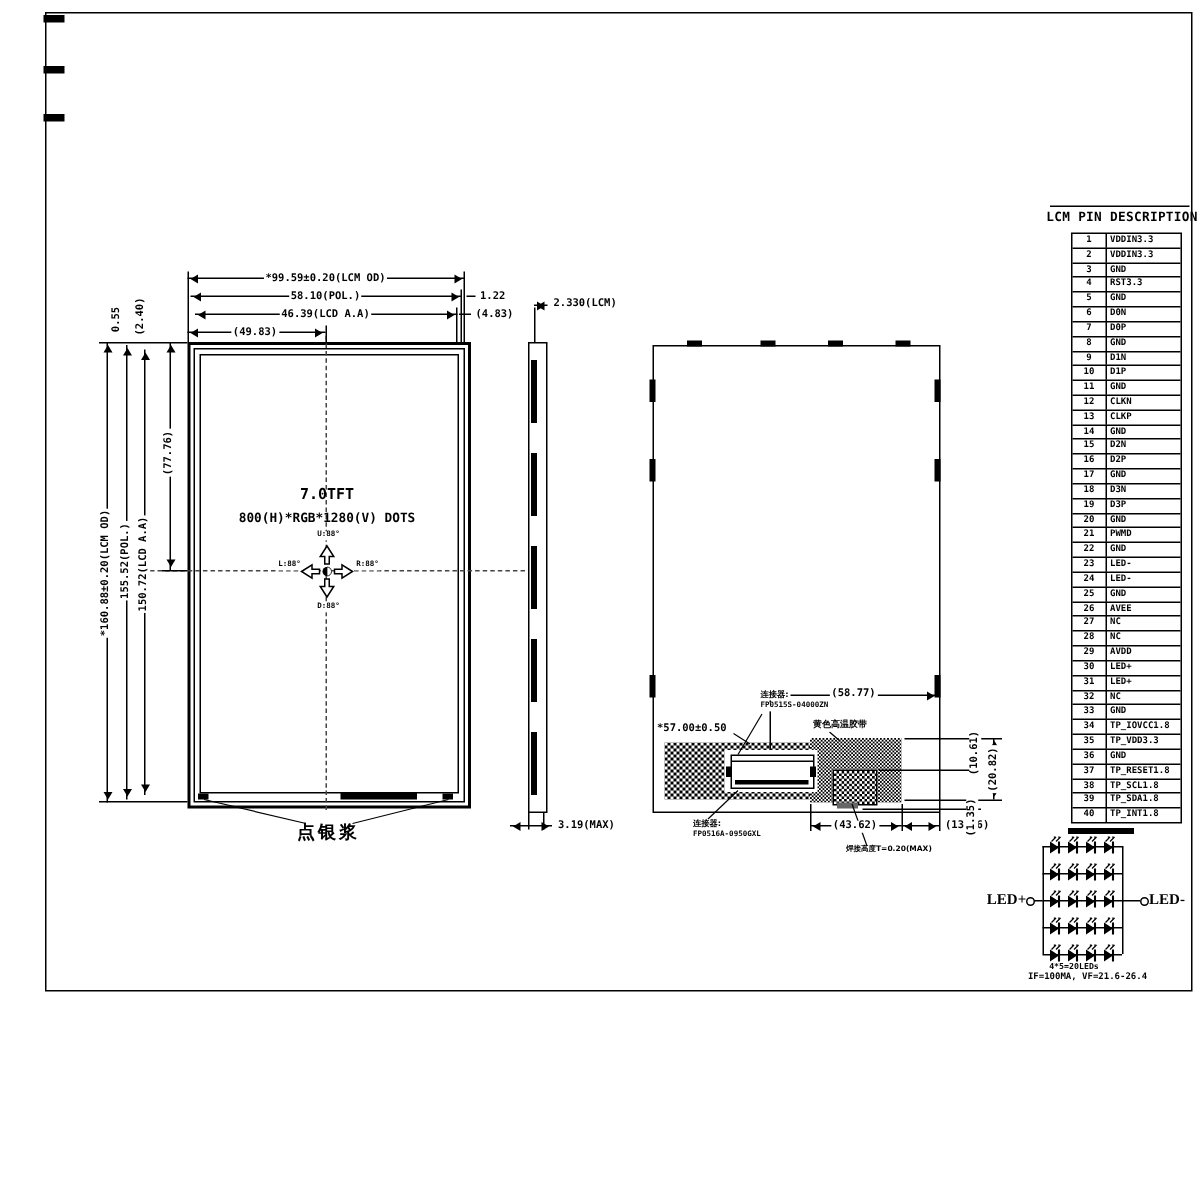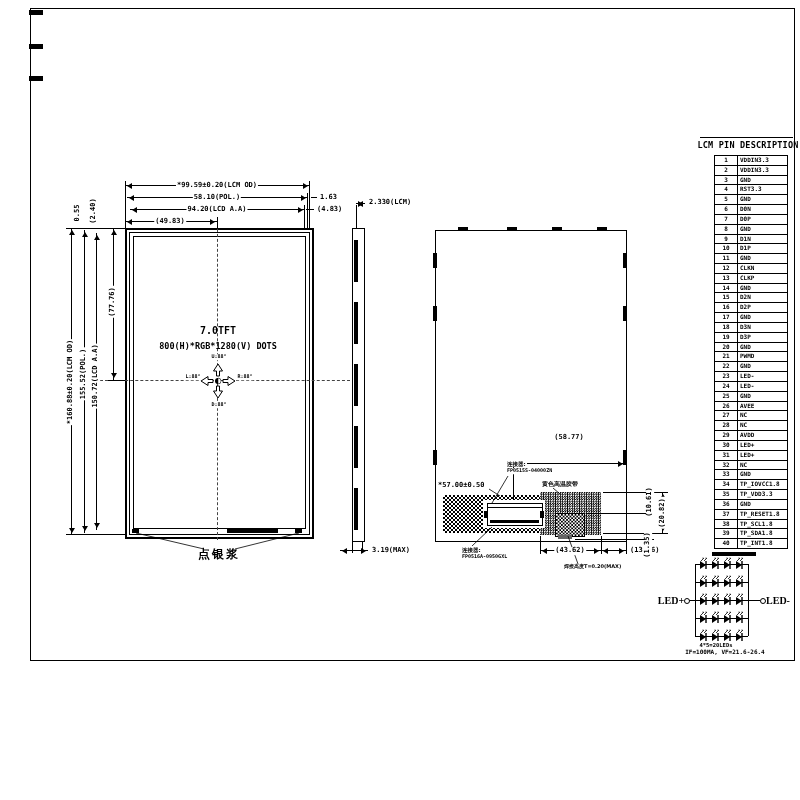--- a/index.html
+++ b/index.html
@@ -76,24 +76,24 @@
   <div class="ln" style="left:307px;top:193px;width:1px;height:35px;"></div>
   <div class="ln" style="left:304px;top:205px;width:1px;height:25px;"></div>
   <div class="ln" style="left:217px;top:217px;width:1px;height:11px;"></div>
 
   <div class="abs ah" style="left:125px;top:185px;width:185px;height:0;border-top:1px solid #000;"></div>
   <div class="lbl" style="left:217px;top:186px;">*99.59±0.20(LCM OD)</div>
 
   <div class="abs ah" style="left:127px;top:197px;width:181px;height:0;border-top:1px solid #000;"></div>
   <div class="lbl" style="left:217px;top:198px;">58.10(POL.)</div>
   <div class="ln" style="left:311px;top:197px;width:6px;height:1px;"></div>
-  <div class="lbl la" style="left:319px;top:198px;">1.63</div>
+  <div class="lbl la" style="left:319px;top:198px;">1.22</div>
 
   <div class="abs ah" style="left:130px;top:209px;width:175px;height:0;border-top:1px solid #000;"></div>
-  <div class="lbl" style="left:217px;top:210px;">94.20(LCD A.A)</div>
+  <div class="lbl" style="left:217px;top:210px;">46.39(LCD A.A)</div>
   <div class="ln" style="left:306px;top:209px;width:8px;height:1px;"></div>
   <div class="lbl la" style="left:316px;top:210px;">(4.83)</div>
 
   <div class="abs ah" style="left:125px;top:221px;width:92px;height:0;border-top:1px solid #000;"></div>
   <div class="lbl" style="left:170px;top:222px;">(49.83)</div>
 
   <div class="ln" style="left:66px;top:228px;width:59px;height:1px;"></div>
   <div class="ln" style="left:66px;top:534px;width:59px;height:1px;"></div>
   <div class="ln" style="left:108px;top:380px;width:17px;height:1px;"></div>
 
@@ -157,21 +157,21 @@
   <div class="lbl la cjk" style="left:506px;top:464px;font-size:5.5px;">连接器:</div>
   <div class="lbl la" style="left:506px;top:471px;font-size:5px;">FP0515S-04000ZN</div>
   <div class="lbl la cjk" style="left:541px;top:484px;font-size:6px;">黄色高温胶带</div>
   <div class="lbl la" style="left:437px;top:486px;">*57.00±0.50</div>
   <div class="lbl la cjk" style="left:461px;top:550px;font-size:5.5px;">连接器:</div>
   <div class="lbl la" style="left:461px;top:557px;font-size:5px;">FP0516A-0950GXL</div>
   <div class="lbl la cjk" style="left:563px;top:567px;font-size:5px;">焊接高度T=0.20(MAX)</div>
 
   <div class="ln" style="left:513px;top:466px;width:1px;height:34px;"></div>
   <div class="abs ah" style="left:513px;top:463px;width:112px;height:0;border-top:1px solid #000;"></div>
-  <div class="lbl" style="left:569px;top:438px;">(58.77)</div>
+  <div class="lbl" style="left:569px;top:463px;">(58.77)</div>
 
   <div class="ln" style="left:540px;top:536px;width:1px;height:18px;"></div>
   <div class="ln" style="left:601px;top:536px;width:1px;height:18px;"></div>
   <div class="ln" style="left:626px;top:542px;width:1px;height:12px;"></div>
   <div class="abs ah" style="left:540px;top:550px;width:61px;height:0;border-top:1px solid #000;"></div>
   <div class="lbl" style="left:570px;top:551px;">(43.62)</div>
   <div class="abs ah" style="left:601px;top:550px;width:25px;height:0;border-top:1px solid #000;"></div>
   <div class="lbl la" style="left:629px;top:551px;">(13.06)</div>
 
   <div class="ln" style="left:603px;top:492px;width:65px;height:1px;"></div>

